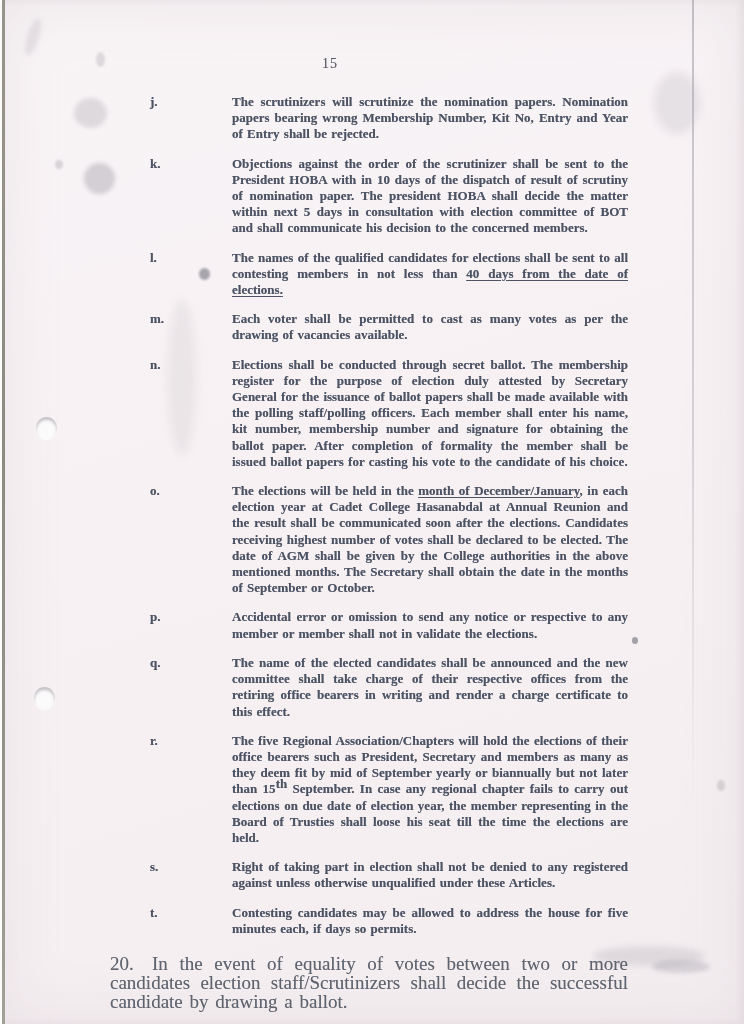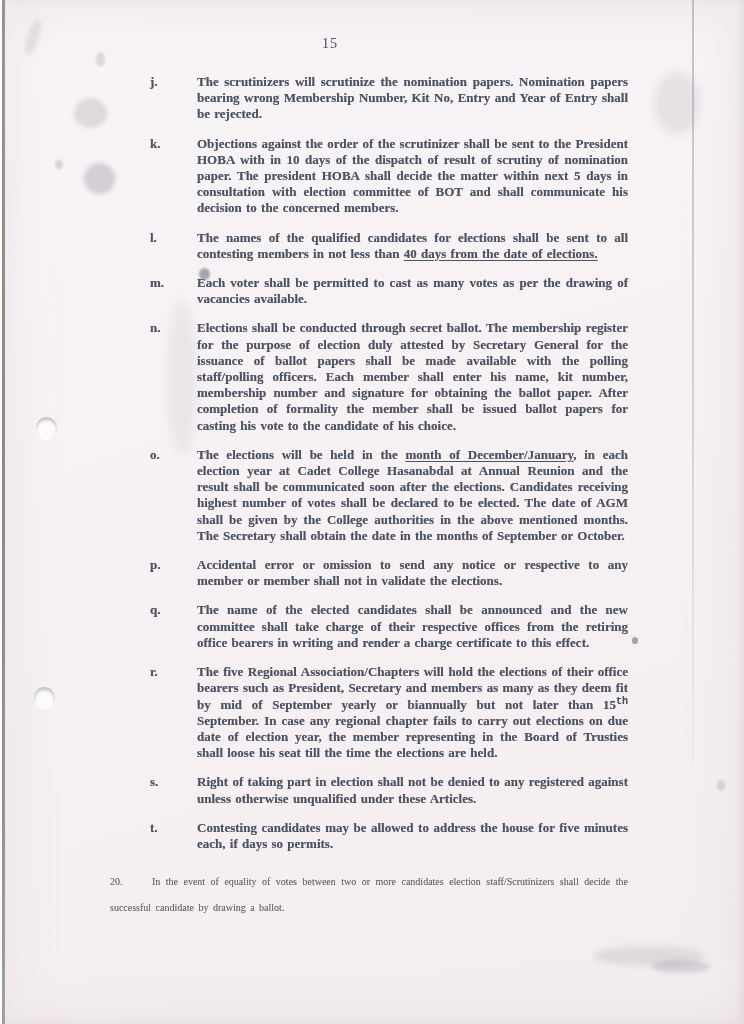--- a/index.html
+++ b/index.html
@@ -46,21 +46,21 @@
   .stain-f  { left: 199px; top: 268px; width: 11px; height: 12px; background: rgba(88,88,100,0.50); filter: blur(1px); }
   .stain-g  { left: 593px; top: 946px; width: 112px; height: 20px; background: rgba(148,146,154,0.22); filter: blur(3px); }
   .stain-h  { left: 652px; top: 960px; width: 58px;  height: 13px; background: rgba(138,136,146,0.28); filter: blur(2px); }
   .stain-i  { left: 654px; top: 72px;  width: 46px;  height: 62px; background: rgba(168,166,174,0.22); filter: blur(4px); }
   .stain-j  { left: 632px; top: 637px; width: 6px;   height: 7px;  background: rgba(95,95,108,0.55); filter: blur(0.5px); }
   .stain-k  { left: 717px; top: 780px; width: 8px;   height: 11px; background: rgba(148,143,150,0.30); filter: blur(1px); }
   .stain-l  { left: 55px;  top: 160px; width: 8px;   height: 9px;  background: rgba(120,118,128,0.25); filter: blur(1px); }
 
   .content { position: absolute; left: 0; top: 0; width: 744px; }
   .page-number {
-    padding-top: 36px;
+    padding-top: 56px;
     margin: 0 0 22px 322px;
     font-size: 14px;
     letter-spacing: 1px;
     color: #565b66;
     text-shadow: 0 0 0.6px rgba(86,91,102,0.45);
   }
   .clause-list { margin: 0 116px 0 150px; }
   .clause { display: flex; margin-bottom: 13px; }
   .clause-label {
     width: 47px; flex: none;
@@ -68,26 +68,27 @@
     color: #4c5363;
     text-shadow: 0 0 0.6px rgba(76,83,99,0.55);
   }
   .clause-text {
     flex: 1;
     text-align: justify;
     font-weight: bold; font-size: 13px; line-height: 16.2px;
     color: #4c5363;
     text-shadow: 0 0 0.6px rgba(76,83,99,0.55);
     word-spacing: 1px;
+    margin-left: 35px;
   }
   .clause-text .u { text-decoration: underline; text-underline-offset: 2px; }
-  .clause-text sup { font-size: 10px; line-height: 0; font-family: Liberation Mono, monospace; }
+  .clause-text sup { font-size: 13px; line-height: 0; }
   .closing {
     margin: 17px 116px 0 110px;
-    font-size: 10px; line-height: 26px;
+    font-size: 19px; line-height: 19px;
     text-align: justify;
     color: #5e636e;
     text-shadow: 0 0 0.5px rgba(94,99,110,0.40);
     word-spacing: 2px;
   }
   .closing-number { display: inline-block; width: 42px; }
 </style>
 </head>
 <body>
 

